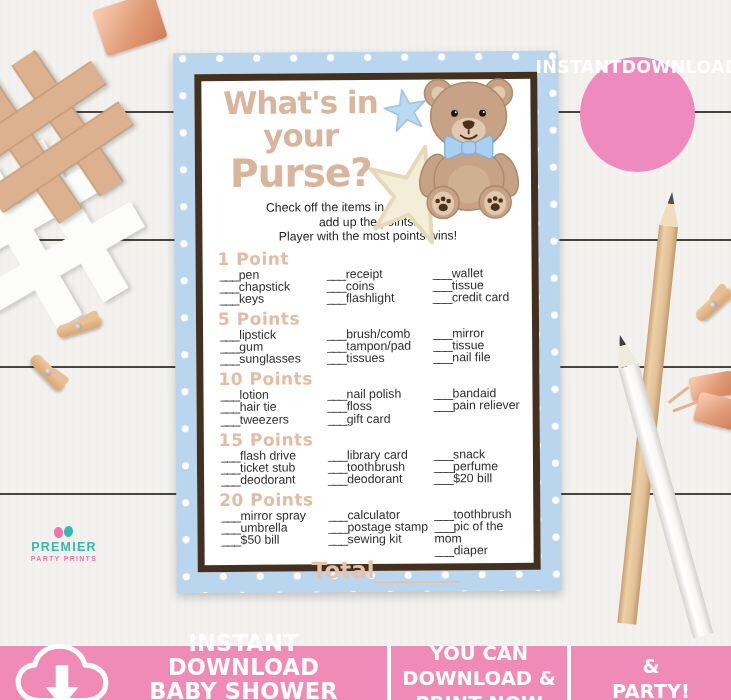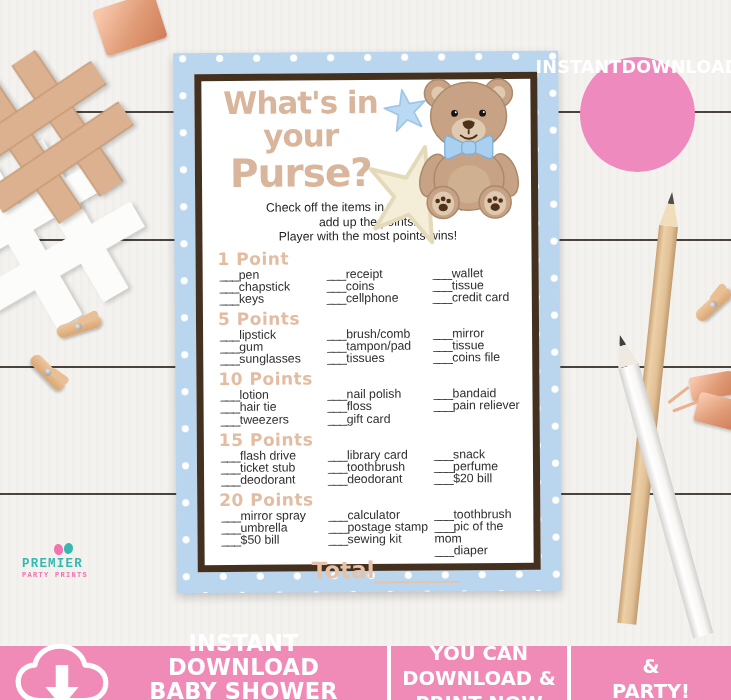--- a/index.html
+++ b/index.html
@@ -72,21 +72,21 @@
   .blank{color:#3a3a3a;letter-spacing:-0.5px;}
   .total-row{text-align:center;margin:0 0 0 30px;font-family:"DejaVu Sans",sans-serif;
         font-weight:bold;font-size:23px;color:#e6c3a8;}
   .total-blank{letter-spacing:-1px;font-weight:normal;}
   
   .badge{position:absolute;left:580px;top:57px;width:115px;height:115px;border-radius:50%;
         background:#ee8abd;color:#fff;text-align:center;font-family:"DejaVu Sans",sans-serif;
         font-weight:bold;font-size:17.5px;line-height:20px;letter-spacing:0.2px;
         display:flex;flex-direction:row;justify-content:center;}
   
-  .logo{position:absolute;left:22px;top:543px;width:84px;text-align:left;font-family:Liberation Mono, monospace;}
+  .logo{position:absolute;left:22px;top:526px;width:84px;text-align:center;}
   .balloons{height:14px;position:relative;}
   .balloon{position:absolute;top:1px;width:9px;height:11px;border-radius:50% 50% 48% 48%;}
   .balloon.pink{left:32px;background:#f273ae;transform:rotate(-10deg);}
   .balloon.teal{left:42px;top:0;background:#35b9af;transform:rotate(8deg);}
   .logo-name{font-size:12.5px;font-weight:bold;letter-spacing:1.2px;color:#35b9af;line-height:14px;}
   .logo-sub{font-size:7px;font-weight:bold;letter-spacing:1.3px;color:#f273ae;line-height:9px;}
   
   .banner{position:absolute;left:0;top:610px;width:731px;height:65px;background:#f08ab6;display:flex;margin-top:36px;}
   .banner-sec{color:#fff;display:flex;align-items:center;justify-content:center;}
   .banner-sec1{flex:0 0 387px;}
@@ -226,21 +226,21 @@
               <div class="sec-header">1 Point</div>
               <div class="cols">
                 <div class="col col1">
                   <div class="item"><span class="blank">___</span><span class="item-label">pen</span></div>
                   <div class="item"><span class="blank">___</span><span class="item-label">chapstick</span></div>
                   <div class="item"><span class="blank">___</span><span class="item-label">keys</span></div>
                 </div>
                 <div class="col col2">
                   <div class="item"><span class="blank">___</span><span class="item-label">receipt</span></div>
                   <div class="item"><span class="blank">___</span><span class="item-label">coins</span></div>
-                  <div class="item"><span class="blank">___</span><span class="item-label">cellphone</span></div>
+                  <div class="item"><span class="blank">___</span><span class="item-label">flashlight</span></div>
                 </div>
                 <div class="col col3">
                   <div class="item"><span class="blank">___</span><span class="item-label">wallet</span></div>
                   <div class="item"><span class="blank">___</span><span class="item-label">tissue</span></div>
                   <div class="item"><span class="blank">___</span><span class="item-label">credit card</span></div>
                 </div>
               </div>
             </div>
             <div class="section">
               <div class="sec-header">5 Points</div>
@@ -251,21 +251,21 @@
                   <div class="item"><span class="blank">___</span><span class="item-label">sunglasses</span></div>
                 </div>
                 <div class="col col2">
                   <div class="item"><span class="blank">___</span><span class="item-label">brush/comb</span></div>
                   <div class="item"><span class="blank">___</span><span class="item-label">tampon/pad</span></div>
                   <div class="item"><span class="blank">___</span><span class="item-label">tissues</span></div>
                 </div>
                 <div class="col col3">
                   <div class="item"><span class="blank">___</span><span class="item-label">mirror</span></div>
                   <div class="item"><span class="blank">___</span><span class="item-label">tissue</span></div>
-                  <div class="item"><span class="blank">___</span><span class="item-label">coins file</span></div>
+                  <div class="item"><span class="blank">___</span><span class="item-label">nail file</span></div>
                 </div>
               </div>
             </div>
             <div class="section">
               <div class="sec-header">10 Points</div>
               <div class="cols">
                 <div class="col col1">
                   <div class="item"><span class="blank">___</span><span class="item-label">lotion</span></div>
                   <div class="item"><span class="blank">___</span><span class="item-label">hair tie</span></div>
                   <div class="item"><span class="blank">___</span><span class="item-label">tweezers</span></div>

